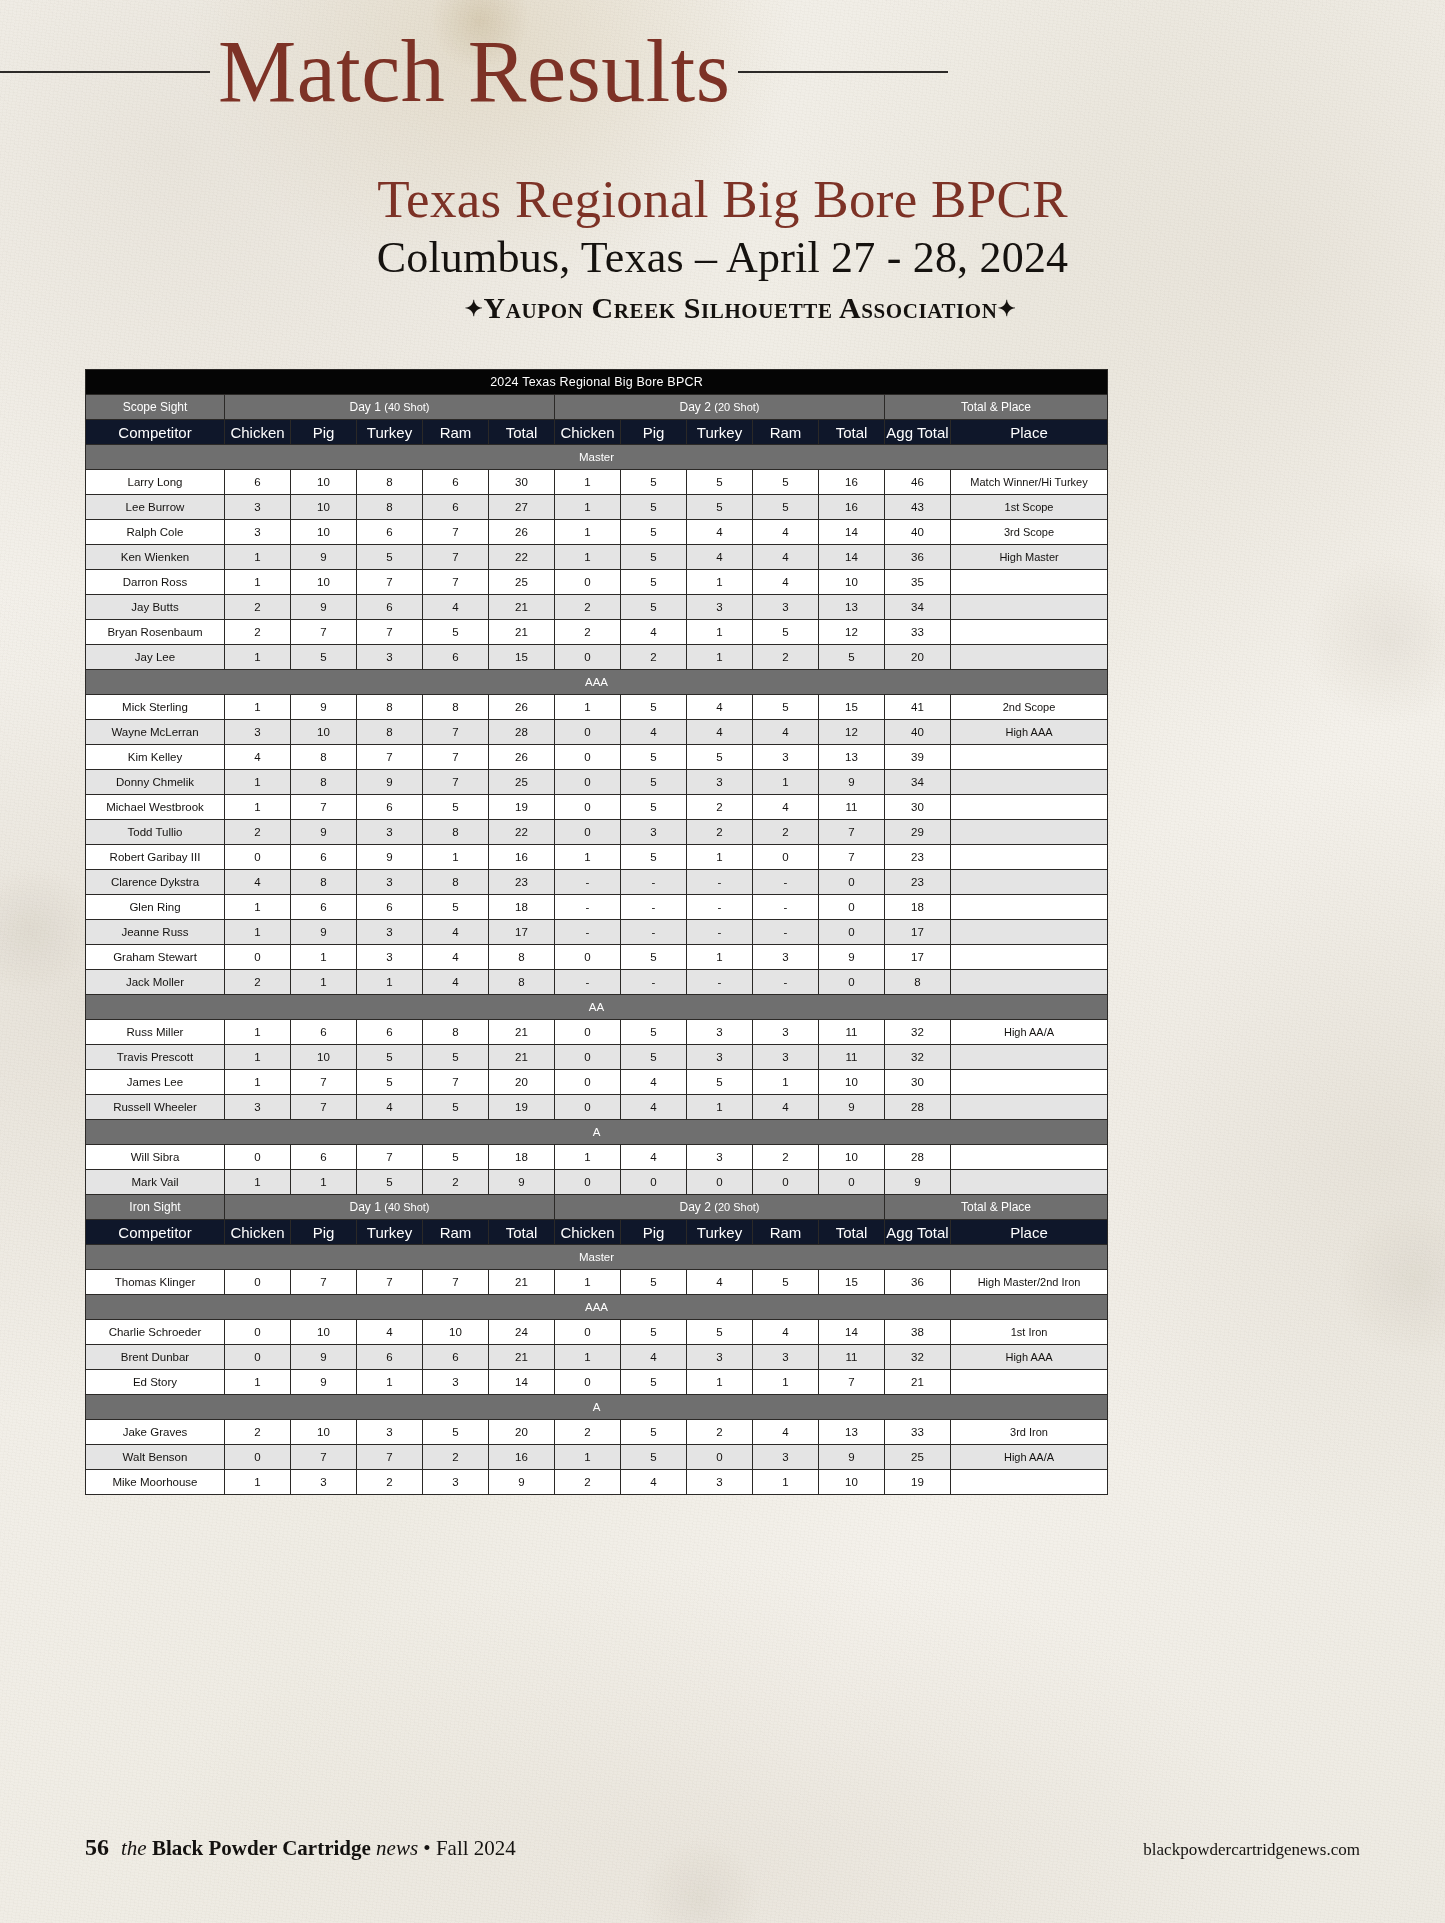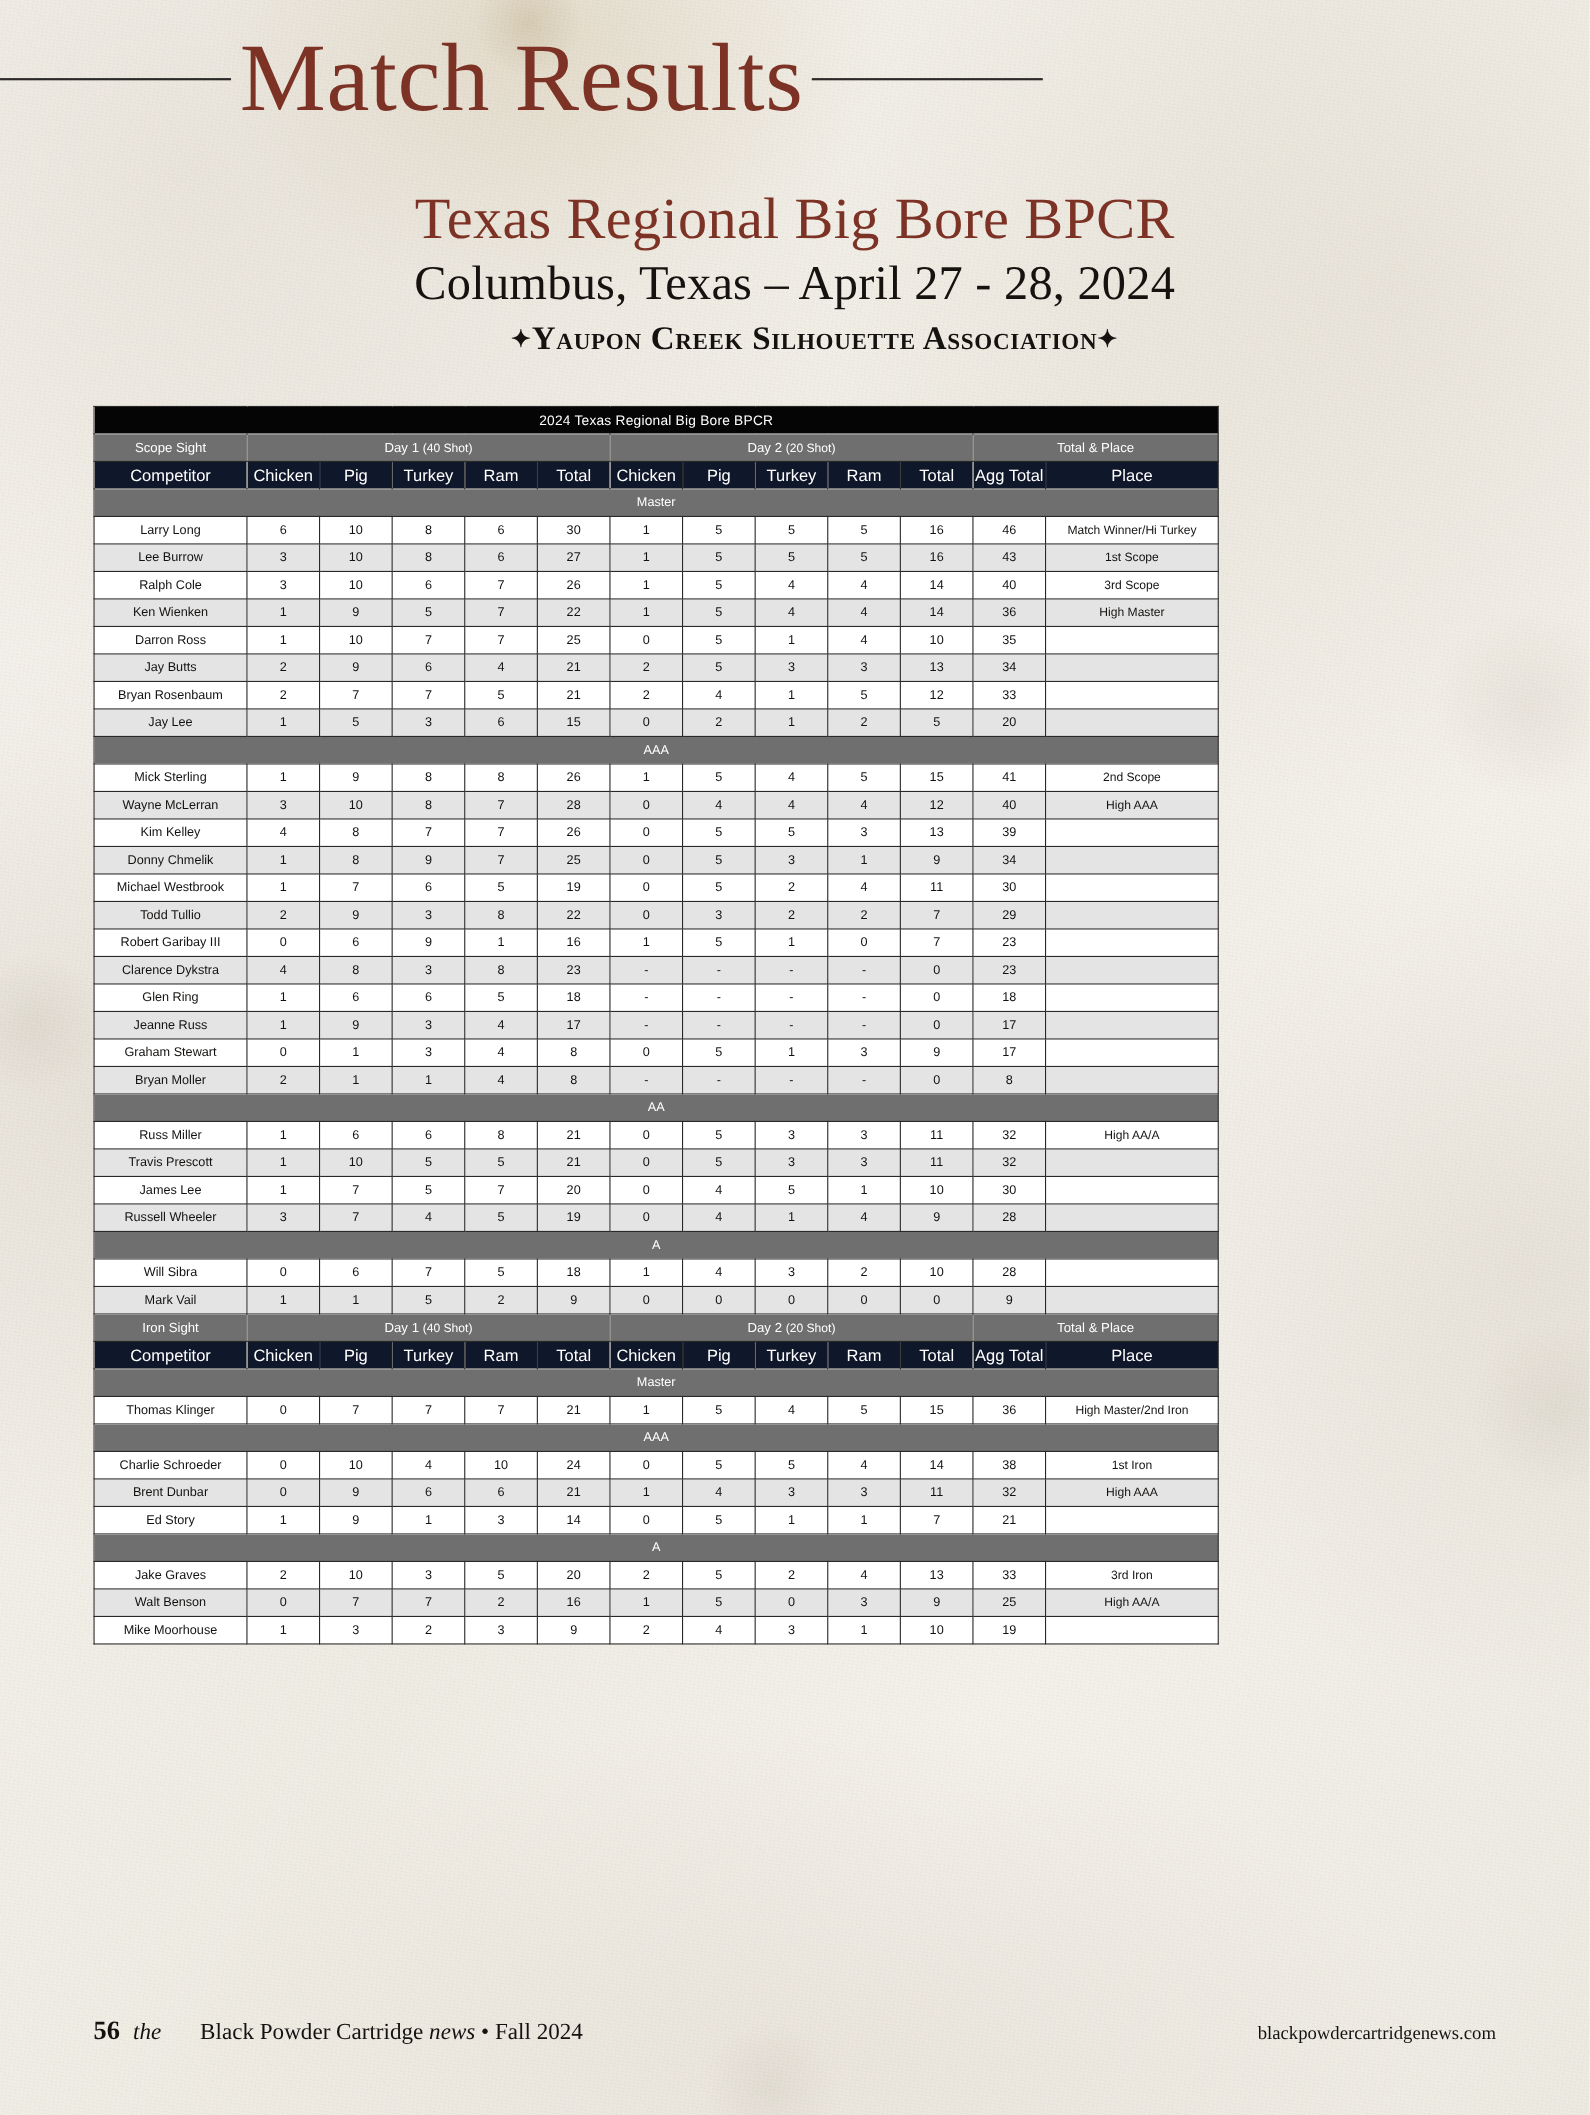--- a/index.html
+++ b/index.html
@@ -120,21 +120,21 @@
 
   
   .footer {
     position:absolute; left:85px; right:85px; bottom:62px;
     display:flex; align-items:baseline; justify-content:space-between;
     font-family:"Liberation Serif", serif;
   }
   .footer-left { font-size:21px; color:#141210; }
   .footer-left .pg { font-weight:700; font-size:24px; margin-right:12px; }
   .footer-left .it { font-style:italic; }
-  .footer-left .bd { font-weight:400;margin-left:30px; }
+  .footer-left .bd { font-weight:700; }
   .footer-right { font-size:17px; color:#141210;margin-left:40px; }
 </style>
 </head>
 <body>
 
 <div id="paper"></div>
 <div id="grain"></div>
 <div id="smudge"></div>
 
 <div id="page">
@@ -479,21 +479,21 @@
           <td>8</td>
           <td>0</td>
           <td>5</td>
           <td>1</td>
           <td>3</td>
           <td>9</td>
           <td>17</td>
           <td class="place"></td>
         </tr>
         <tr class="data alt">
-          <td class="name">Bryan Moller</td>
+          <td class="name">Jack Moller</td>
           <td>2</td>
           <td>1</td>
           <td>1</td>
           <td>4</td>
           <td>8</td>
           <td>-</td>
           <td>-</td>
           <td>-</td>
           <td>-</td>
           <td>0</td>

